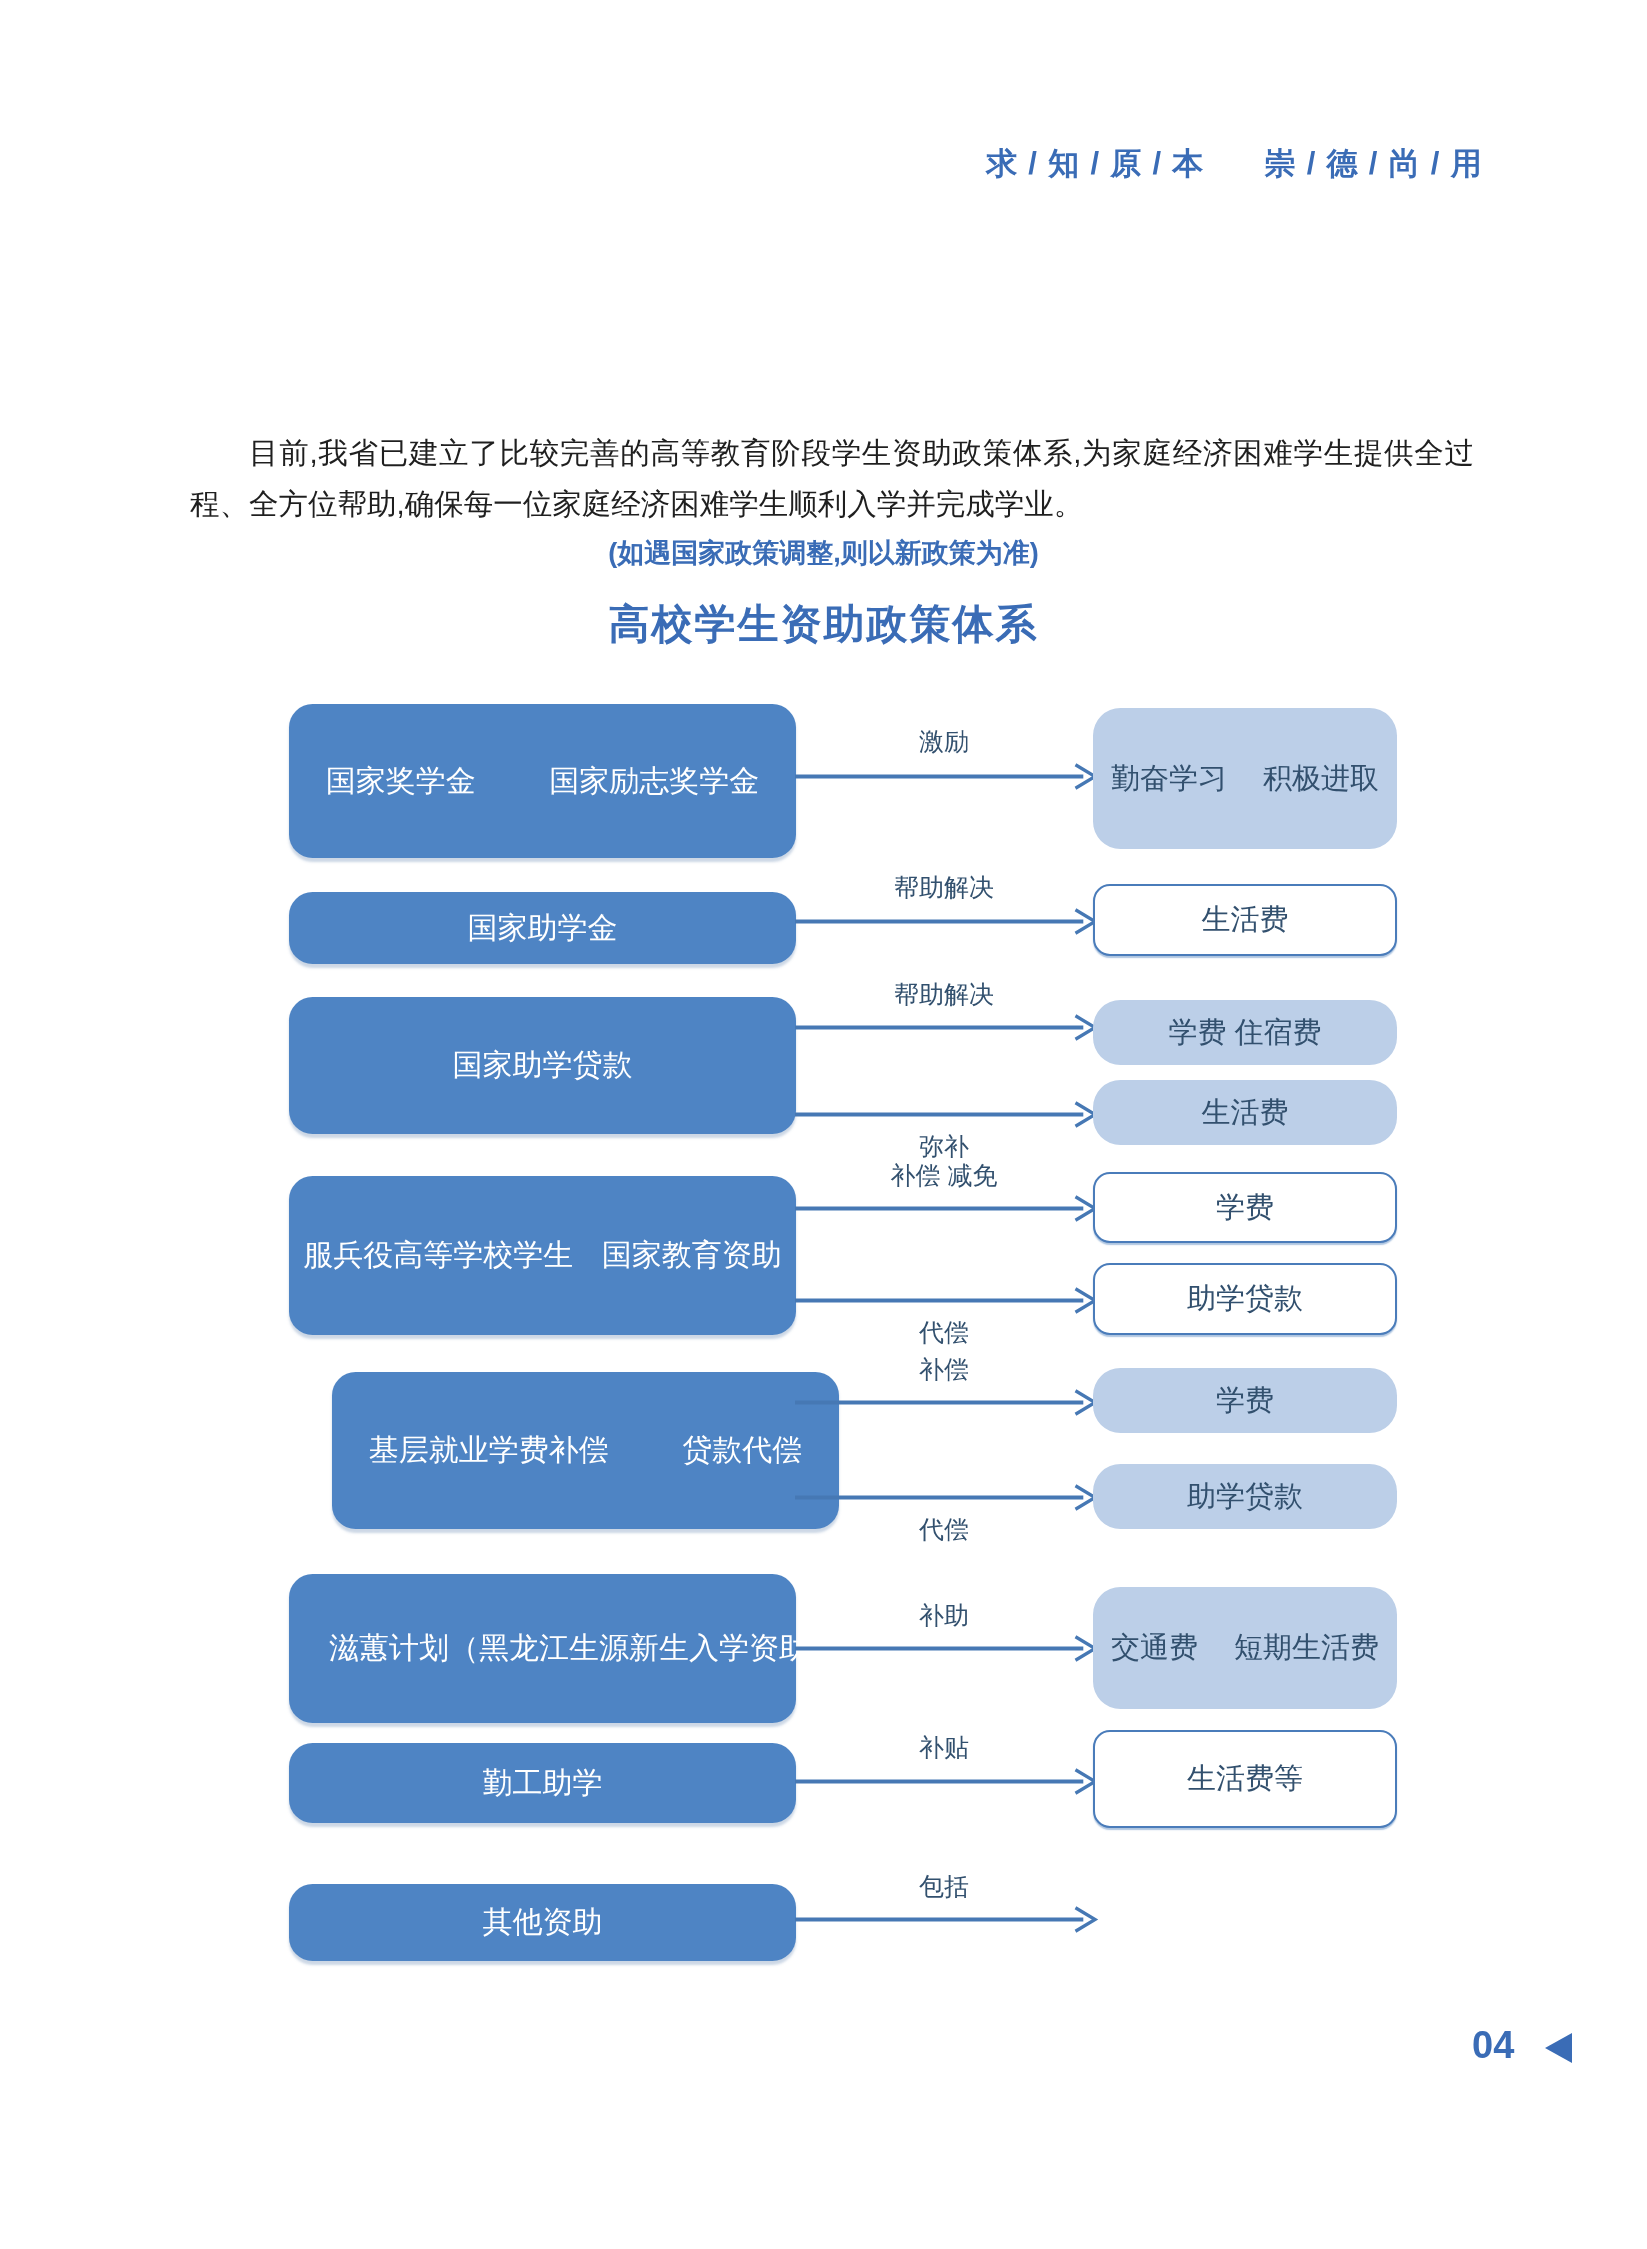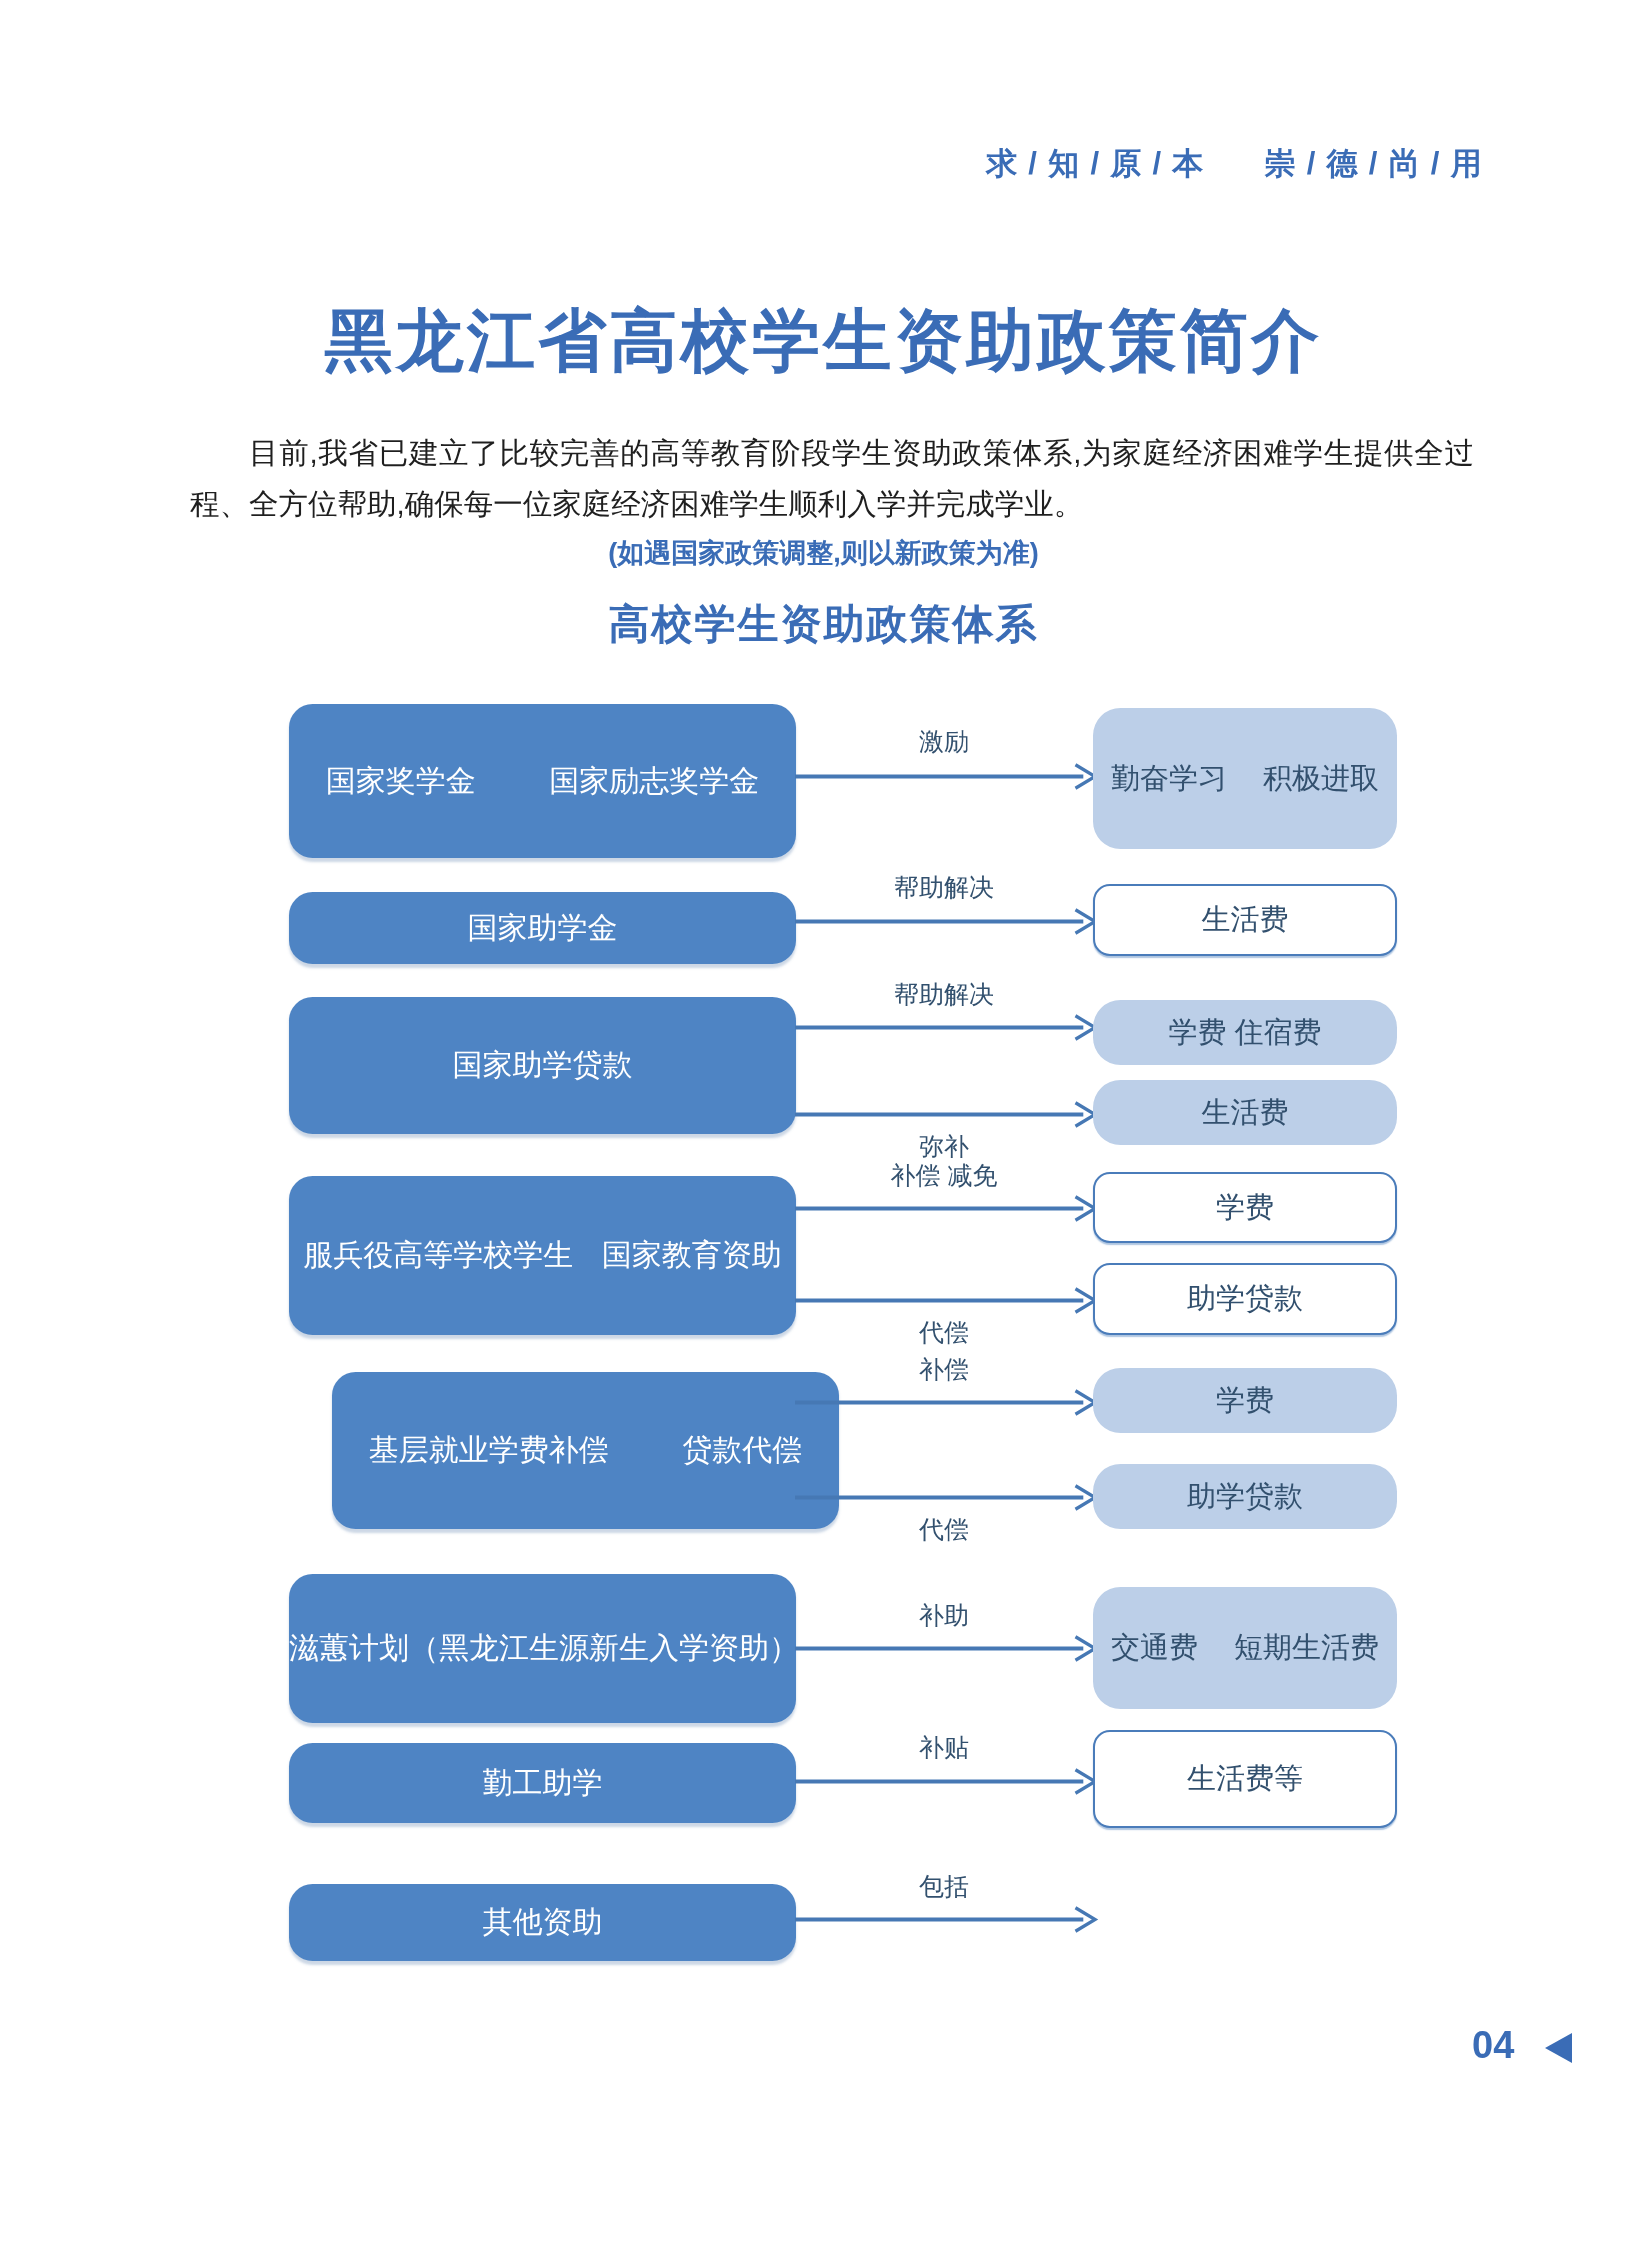--- a/index.html
+++ b/index.html
@@ -55,21 +55,20 @@
 </head>
 <body>
 
 <div class="page">
 
   <div class="motto">
     <span>求 / 知 / 原 / 本</span>
     <span>崇 / 德 / 尚 / 用</span>
   </div>
 
-  <div class="title">黑龙江省高校学生资助政策简介</div>
   <div class="intro">目前,我省已建立了比较完善的高等教育阶段学生资助政策体系,为家庭经济困难学生提供全过程、全方位帮助,确保每一位家庭经济困难学生顺利入学并完成学业。</div>
   <div class="note">(如遇国家政策调整,则以新政策为准)</div>
   <div class="diagram-title">高校学生资助政策体系</div>
 
   <div class="box src" style="top:704px;height:154px;">
     <span>国家奖学金</span>
     <span>国家励志奖学金</span>
   </div>
   <svg class="arrow" style="top:762px;" viewBox="0 0 465 44">
     <line x1="0" y1="22" x2="441" y2="22"></line>
@@ -148,21 +147,21 @@
   </div>
   <svg class="arrow" style="top:1483px;" viewBox="0 0 465 44">
     <line x1="0" y1="22" x2="441" y2="22"></line>
       <polyline points="429,4 459,22 429,40"></polyline>
   </svg>
   <span class="lbl" style="top:1513px;">代偿</span>
   <div class="box tgt tgt-light" style="top:1464px;height:65px;">
     <span>助学贷款</span>
   </div>
 
-  <div class="box src" style="top:1574px;height:149px;">
+  <div class="box src" style="top:1574px;height:149px;padding-left:40px;">
     <span>滋蕙计划（黑龙江生源</span>
     <span>新生入学资助）</span>
   </div>
   <svg class="arrow" style="top:1634px;" viewBox="0 0 465 44">
     <line x1="0" y1="22" x2="441" y2="22"></line>
       <polyline points="429,4 459,22 429,40"></polyline>
   </svg>
   <span class="lbl" style="top:1599px;">补助</span>
   <div class="box tgt tgt-light" style="top:1587px;height:122px;">
     <span>交通费</span>

